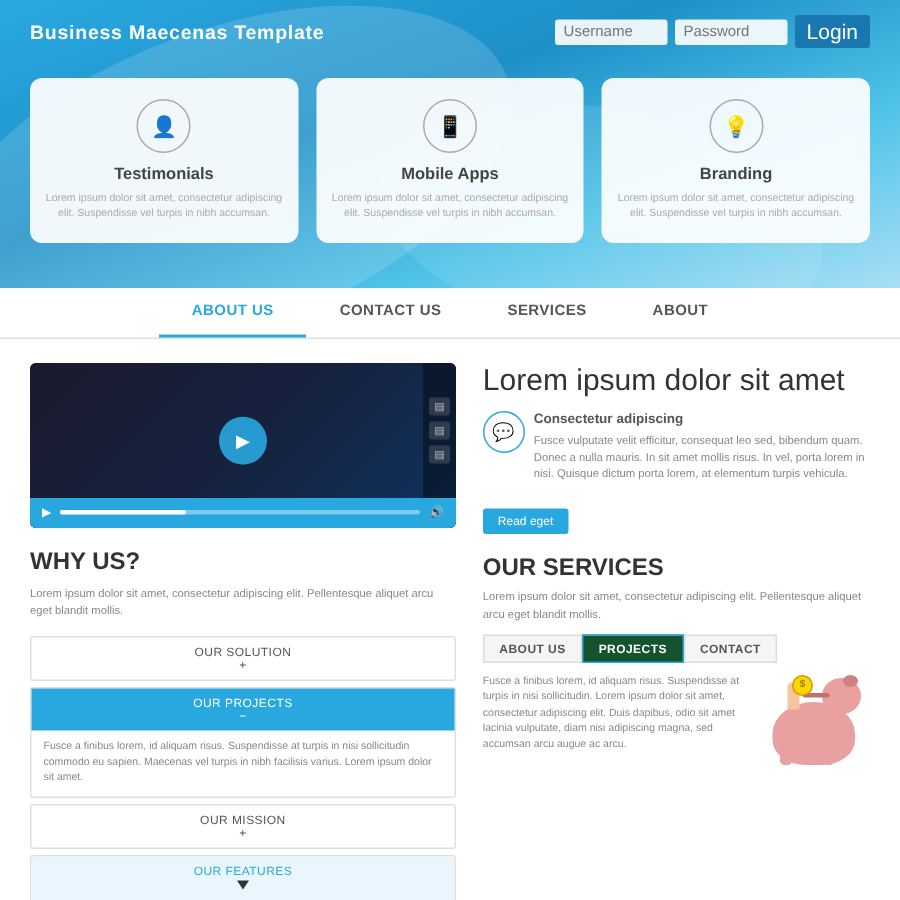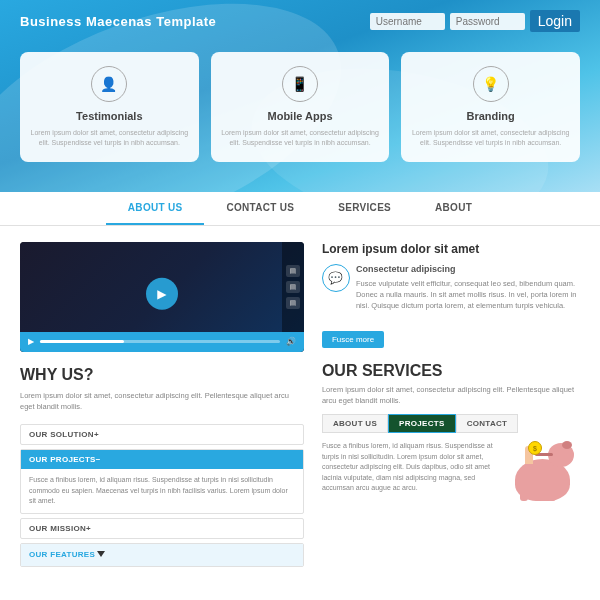--- a/index.html
+++ b/index.html
@@ -214,49 +214,50 @@
     }
 
     .accordion-item {
       border: 1px solid #e0e0e0;
       border-radius: 2px;
       margin-bottom: 4px;
     }
     .accordion-header {
       padding: 5px 8px;
       font-size: 8px;
-      font-weight: bold;
+      font-weight: normal;
       color: #555;
       display: flex;
-      justify-content: flex-start;
+      justify-content: space-between;
       align-items: center;
       cursor: pointer;
       text-transform: uppercase;
       letter-spacing: 0.3px;
+      flex-direction: column;
     }
     .accordion-header.active {
       background: #29a8e0;
       color: #fff;
     }
     .accordion-body {
       padding: 6px 8px;
       font-size: 7px;
       color: #888;
       line-height: 1.5;
       display: none;
     }
     .accordion-body.open { display: block; }
     .acc-arrow { font-size: 8px; }
 
     
     .right-col { flex: 1; }
 
     .lorem-title {
-      font-size: 12px;
-      font-weight: bold;
+      font-size: 20px;
+      font-weight: normal;
       color: #333;
       margin-bottom: 8px;
       line-height: 1.2;
     }
     .lorem-subtitle {
       font-size: 9px;
       font-weight: bold;
       color: #555;
       margin-bottom: 4px;
     }
@@ -501,21 +502,21 @@
 
     
     <div class="lorem-title">Lorem ipsum dolor sit amet</div>
     <div class="lorem-icon-row">
       <div class="lorem-icon">💬</div>
       <div>
         <div class="lorem-subtitle">Consectetur adipiscing</div>
         <div class="lorem-text">Fusce vulputate velit efficitur, consequat leo sed, bibendum quam. Donec a nulla mauris. In sit amet mollis risus. In vel, porta lorem in nisi. Quisque dictum porta lorem, at elementum turpis vehicula.</div>
       </div>
     </div>
-    <button class="read-more-btn">Fusce more</button>
+    <button class="read-more-btn">Read eget</button>
 
     
     <div class="our-services-title">OUR SERVICES</div>
     <div class="our-services-text">Lorem ipsum dolor sit amet, consectetur adipiscing elit. Pellentesque aliquet arcu eget blandit mollis.</div>
 
     <div class="services-tabs">
       <div class="svc-tab">ABOUT US</div>
       <div class="svc-tab active">PROJECTS</div>
       <div class="svc-tab">CONTACT</div>
     </div>

